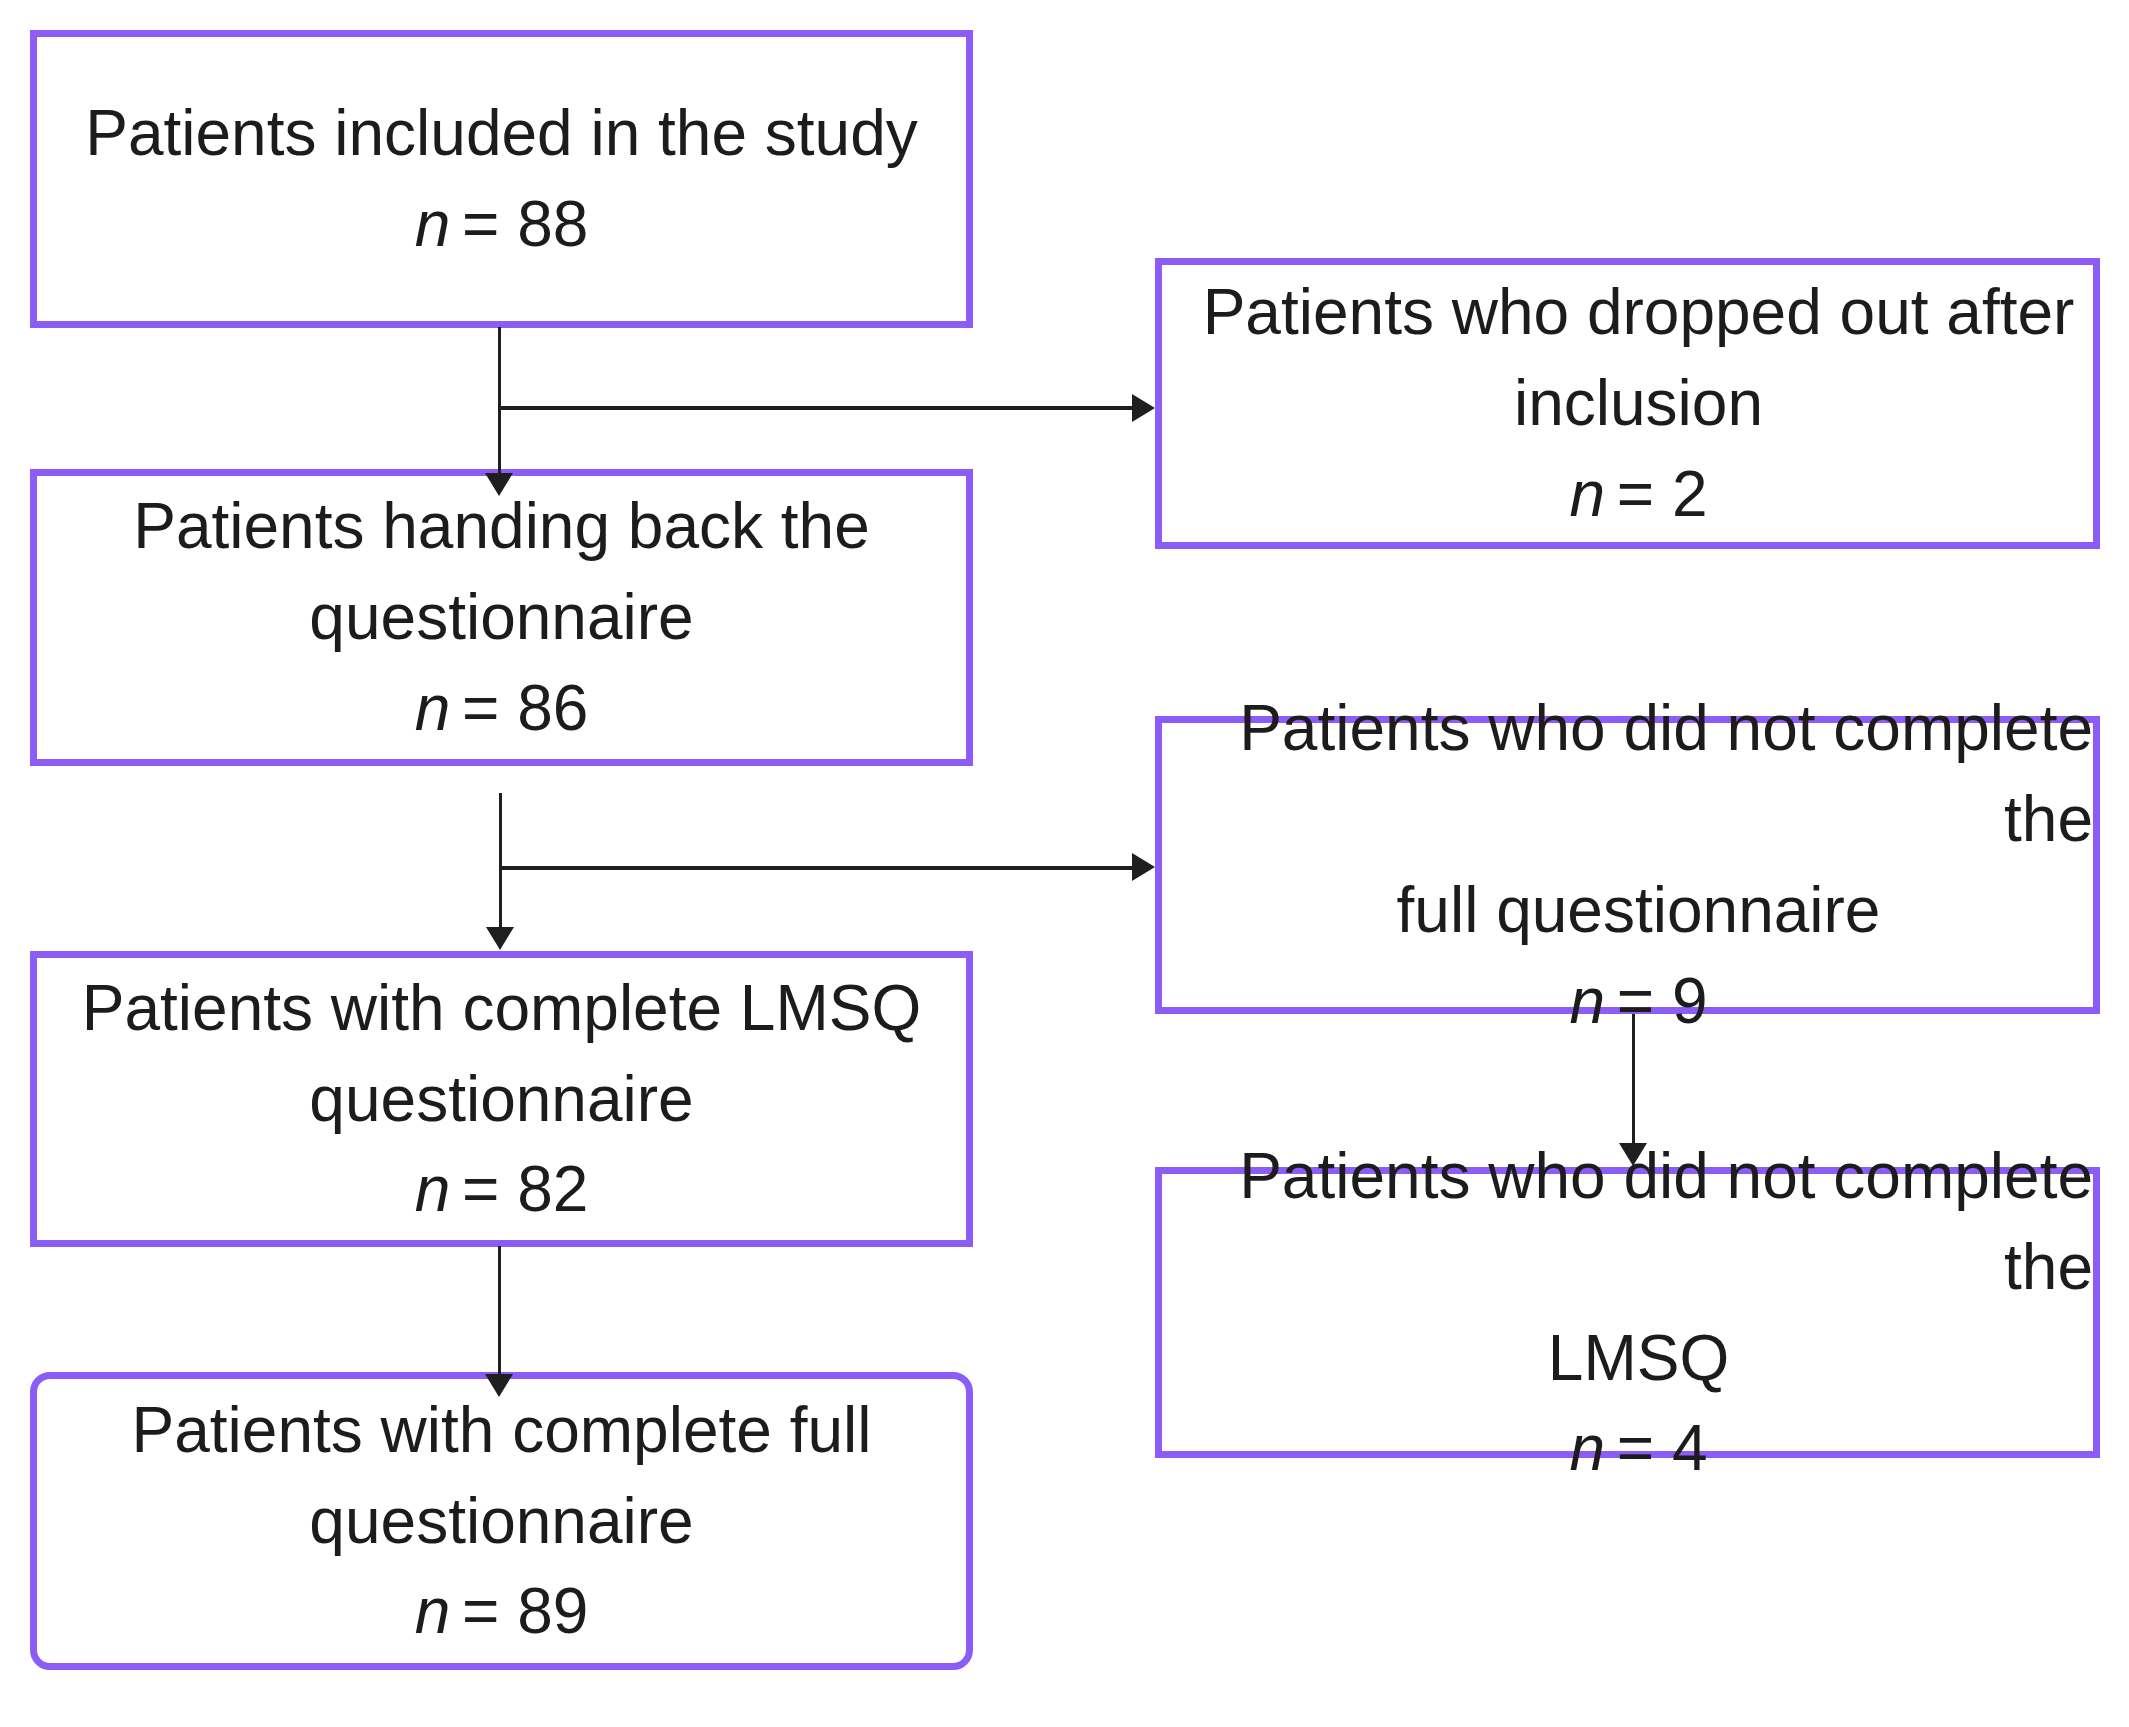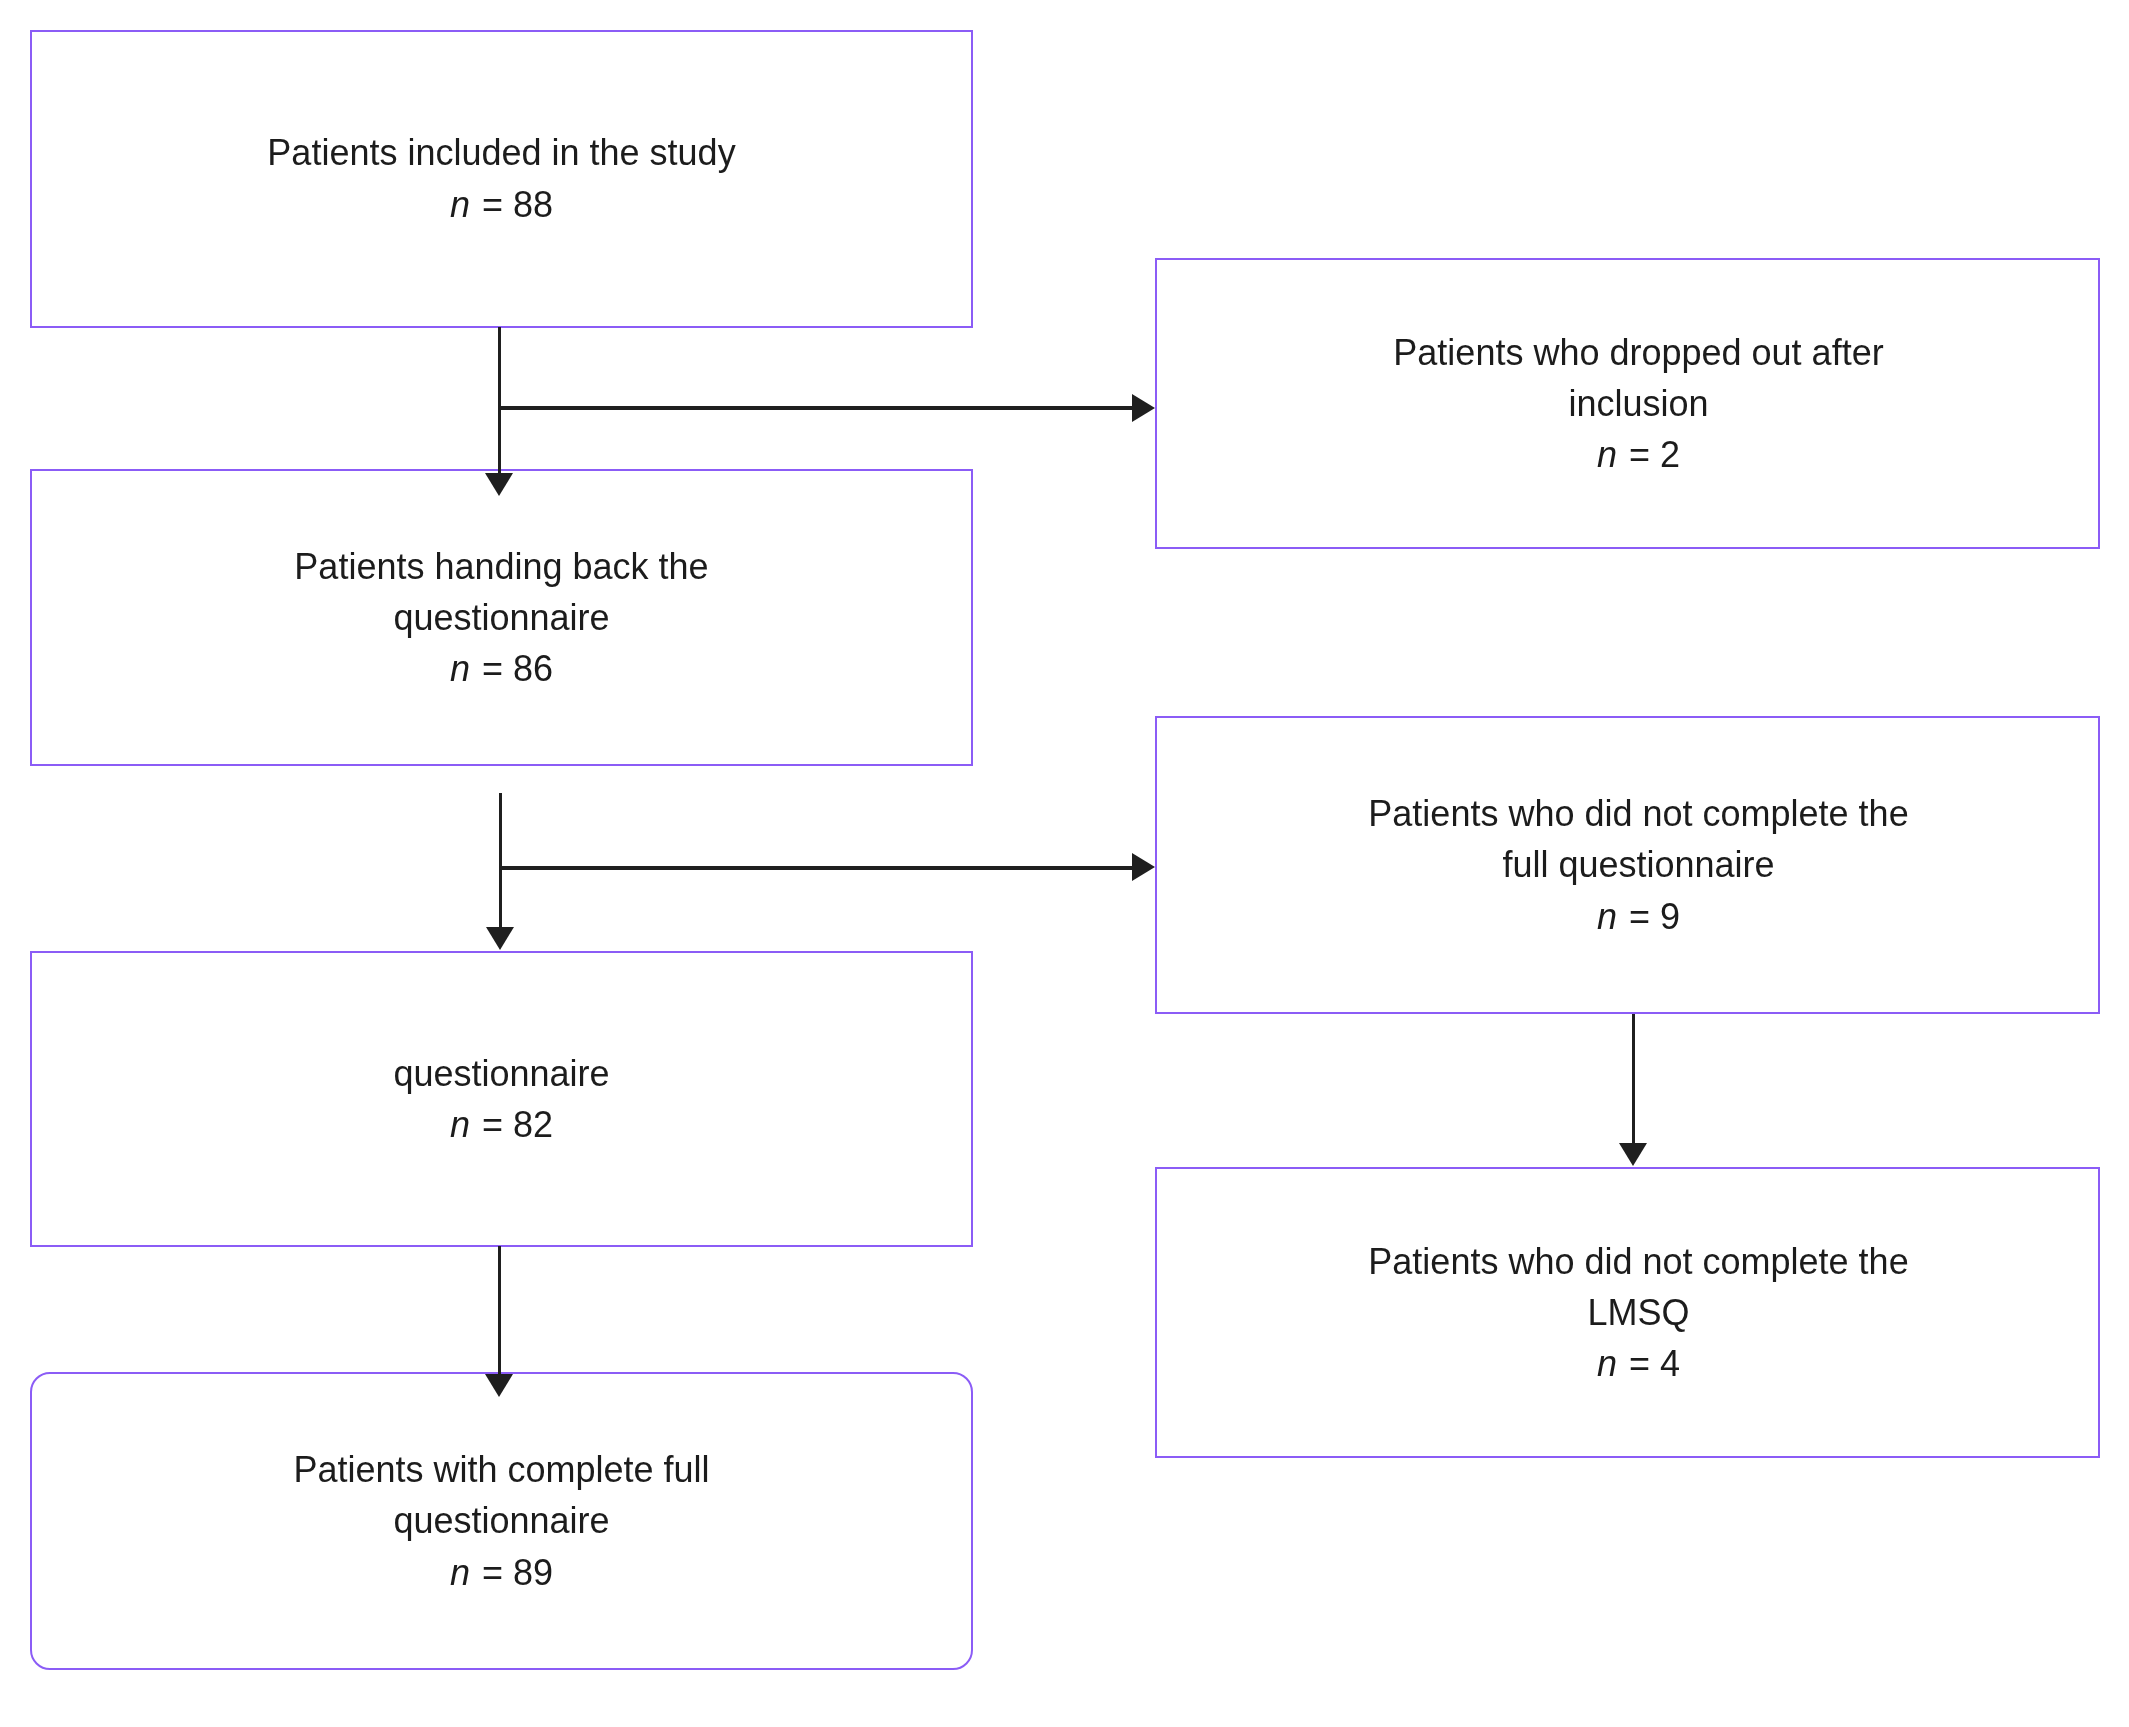--- a/index.html
+++ b/index.html
@@ -8,28 +8,28 @@
     width: 2129px;
     height: 1728px;
     background: #ffffff;
     font-family: "Liberation Sans", "DejaVu Sans", sans-serif;
     color: #1c1c1c;
     overflow: hidden;
   }
   .box {
     position: absolute;
     box-sizing: border-box;
-    border: 2px solid #8b5cf6;
+    border: 7px solid #8b5cf6;
     background: #ffffff;
     display: flex;
     flex-direction: column;
     justify-content: center;
     align-items: center;
     text-align: right;
-    font-size: 36px;
+    font-size: 64px;
     line-height: 1.42;
   }
   .box-l { left: 30px;   width: 943px; }
   .box-r { left: 1155px; width: 945px; padding-left: 22px; }
   .b-l1 { top: 29.5px;   height: 298px; }
   .b-l2 { top: 469px;  height: 297px; }
   .b-l3 { top: 951px; height: 296px; }
   .b-l4 { top: 1372px; height: 298px; border-radius: 20px; }
   .b-r1 { top: 258px;  height: 291px; }
   .b-r2 { top: 716px;  height: 298px; }
@@ -70,20 +70,21 @@
 
   <div class="box box-l b-l2">
     <div>Patients handing back the</div>
     <div>questionnaire</div>
     <div class="count-line">
       <span class="n-sym">n</span><span class="n-val">= 86</span>
     </div>
   </div>
 
   <div class="box box-l b-l3">
+    <div>Patients with complete LMSQ</div>
     <div>questionnaire</div>
     <div class="count-line">
       <span class="n-sym">n</span><span class="n-val">= 82</span>
     </div>
   </div>
 
   <div class="box box-l b-l4">
     <div>Patients with complete full</div>
     <div>questionnaire</div>
     <div class="count-line">

